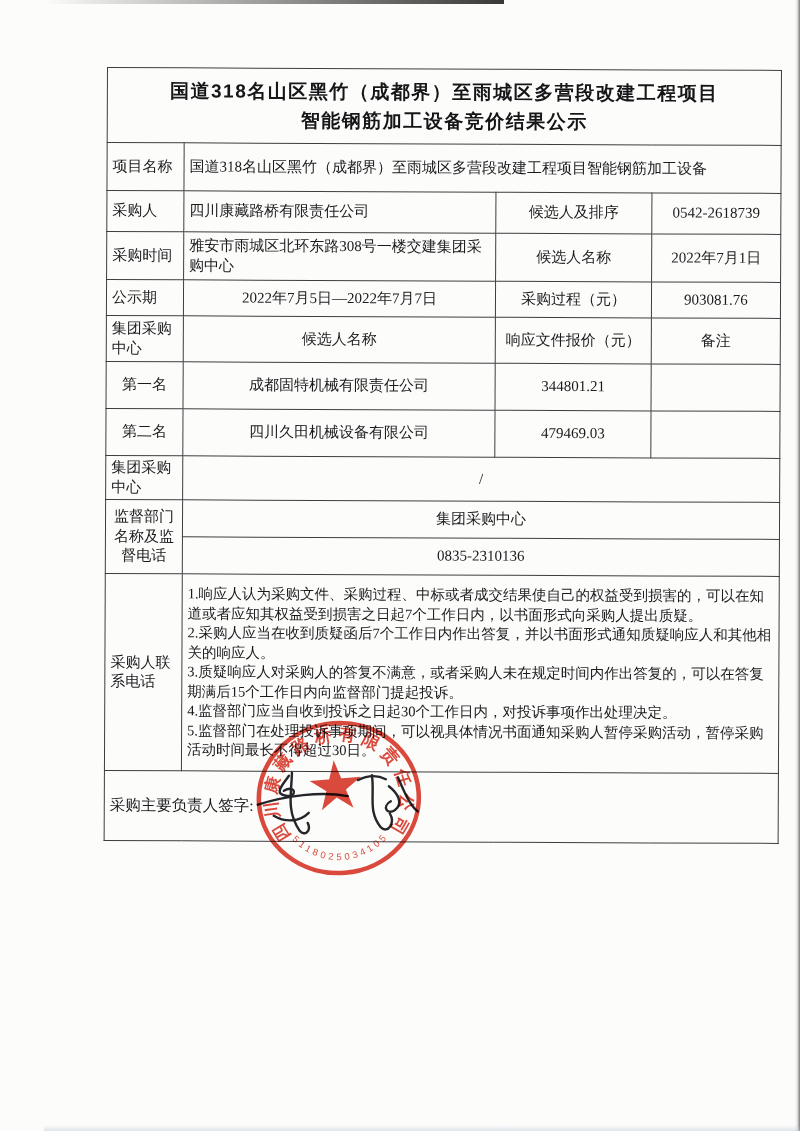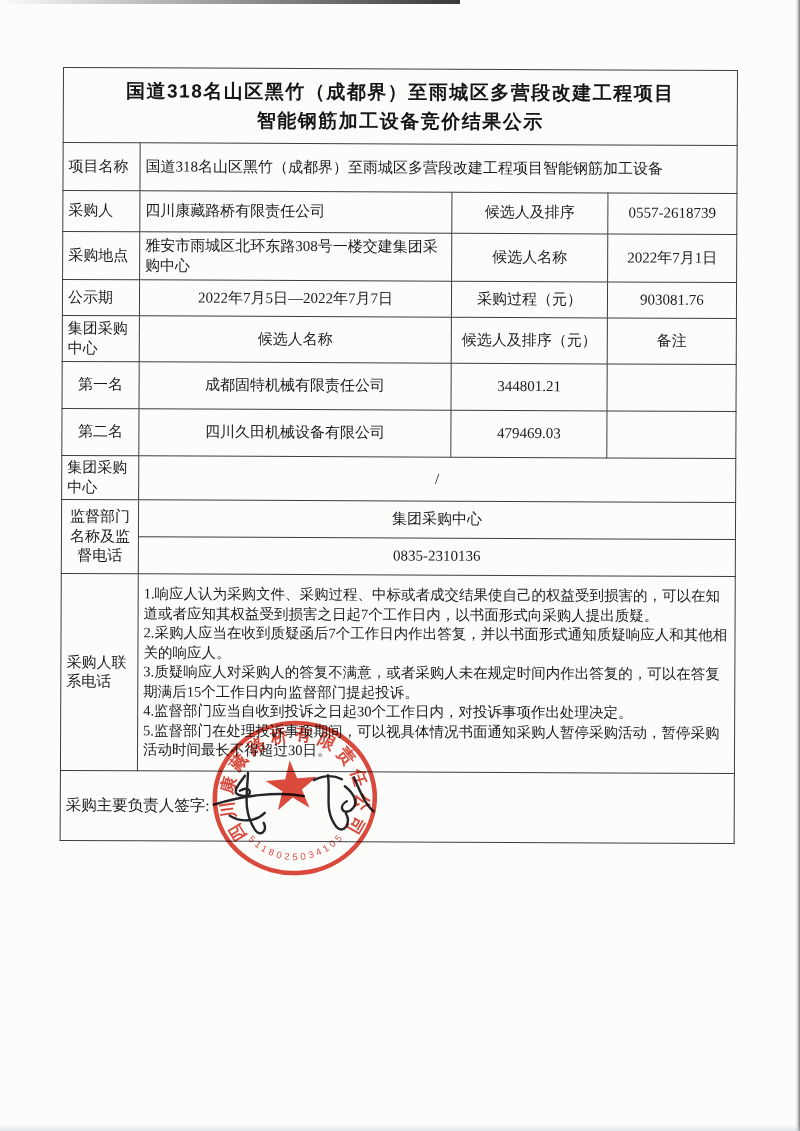--- a/index.html
+++ b/index.html
@@ -2,21 +2,21 @@
 <html><head>
 <meta charset="utf-8">
 <style>
   html,body{margin:0;padding:0;}
   body{
     width:800px;height:1131px;position:relative;overflow:hidden;
     background:#fcfcfb;
     font-family:"Liberation Serif","DejaVu Serif",serif;
     color:#1b1b1d;
   }
-  .page{position:absolute;inset:0;}
+  .page{position:absolute;inset:0;margin-left:44px;}
   .tilt{position:absolute;left:0;top:0;width:800px;height:1131px;
     transform:rotate(0.25deg);transform-origin:63px 67px;}
   
   .artifact-top{position:absolute;top:0;left:340;width:460px;height:4px;
     background:linear-gradient(to right,rgba(90,90,90,0),rgba(50,50,50,.55) 55%,rgba(22,22,22,.85));}
   .artifact-right{position:absolute;top:0;right:0;width:5px;height:1131px;
     background:linear-gradient(to left,rgba(40,40,42,.62),rgba(120,120,125,.18) 55%,rgba(120,120,125,0));}
   .artifact-bottom{position:absolute;left:0;bottom:0;width:800px;height:6px;
     background:linear-gradient(to top,rgba(190,198,210,.45),rgba(190,198,210,0));}
 
@@ -76,41 +76,41 @@
 
       <tr style="height:48px">
         <td class="lbl">项目名称</td>
         <td colspan="3" class="l">国道318名山区黑竹（成都界）至雨城区多营段改建工程项目智能钢筋加工设备</td>
       </tr>
 
       <tr style="height:41px">
         <td class="lbl">采购人</td>
         <td class="l">四川康藏路桥有限责任公司</td>
         <td class="c">候选人及排序</td>
-        <td class="c">0557-2618739</td>
+        <td class="c">0542-2618739</td>
       </tr>
 
       <tr style="height:48px">
-        <td class="lbl">采购地点</td>
+        <td class="lbl">采购时间</td>
         <td class="l wrap2">雅安市雨城区北环东路308号一楼交建集团采购中心</td>
         <td class="c">候选人名称</td>
         <td class="c">2022年7月1日</td>
       </tr>
 
       <tr style="height:36px">
         <td class="lbl">公示期</td>
         <td class="c">2022年7月5日—2022年7月7日</td>
         <td class="c">采购过程（元）</td>
         <td class="c">903081.76</td>
       </tr>
 
       <tr style="height:46px">
         <td class="lbl">集团采购中心</td>
         <td class="c">候选人名称</td>
-        <td class="c">候选人及排序（元）</td>
+        <td class="c">响应文件报价（元）</td>
         <td class="c">备注</td>
       </tr>
 
       <tr style="height:47px">
         <td class="c">第一名</td>
         <td class="c">成都固特机械有限责任公司</td>
         <td class="c">344801.21</td>
         <td class="c"></td>
       </tr>
 

